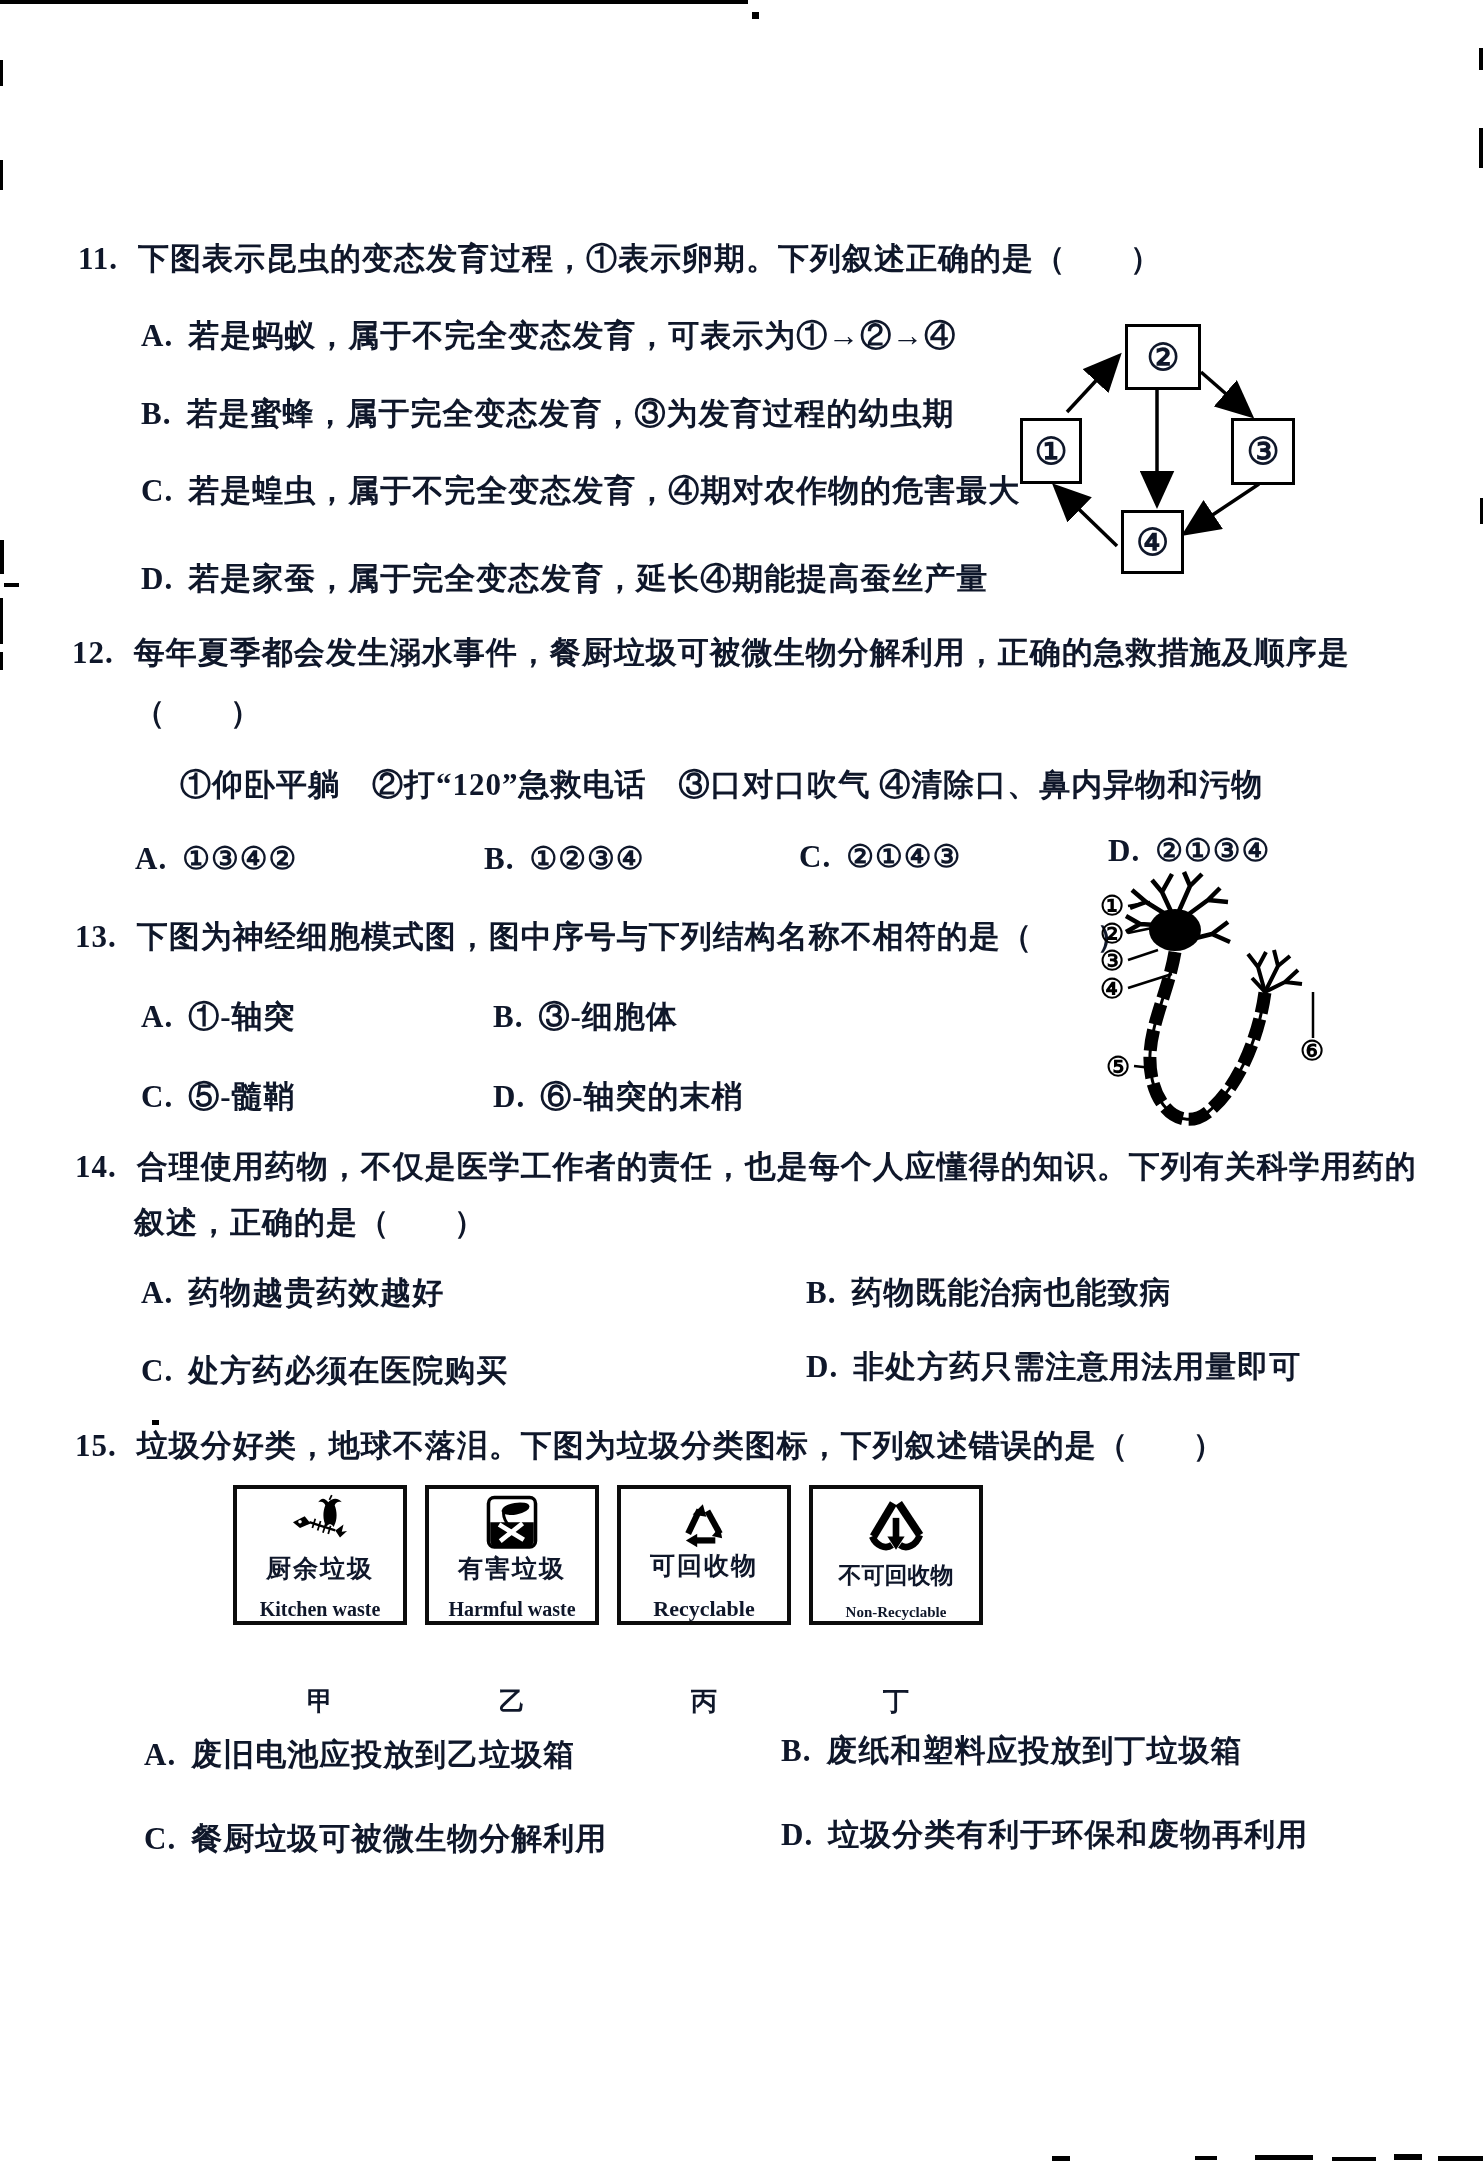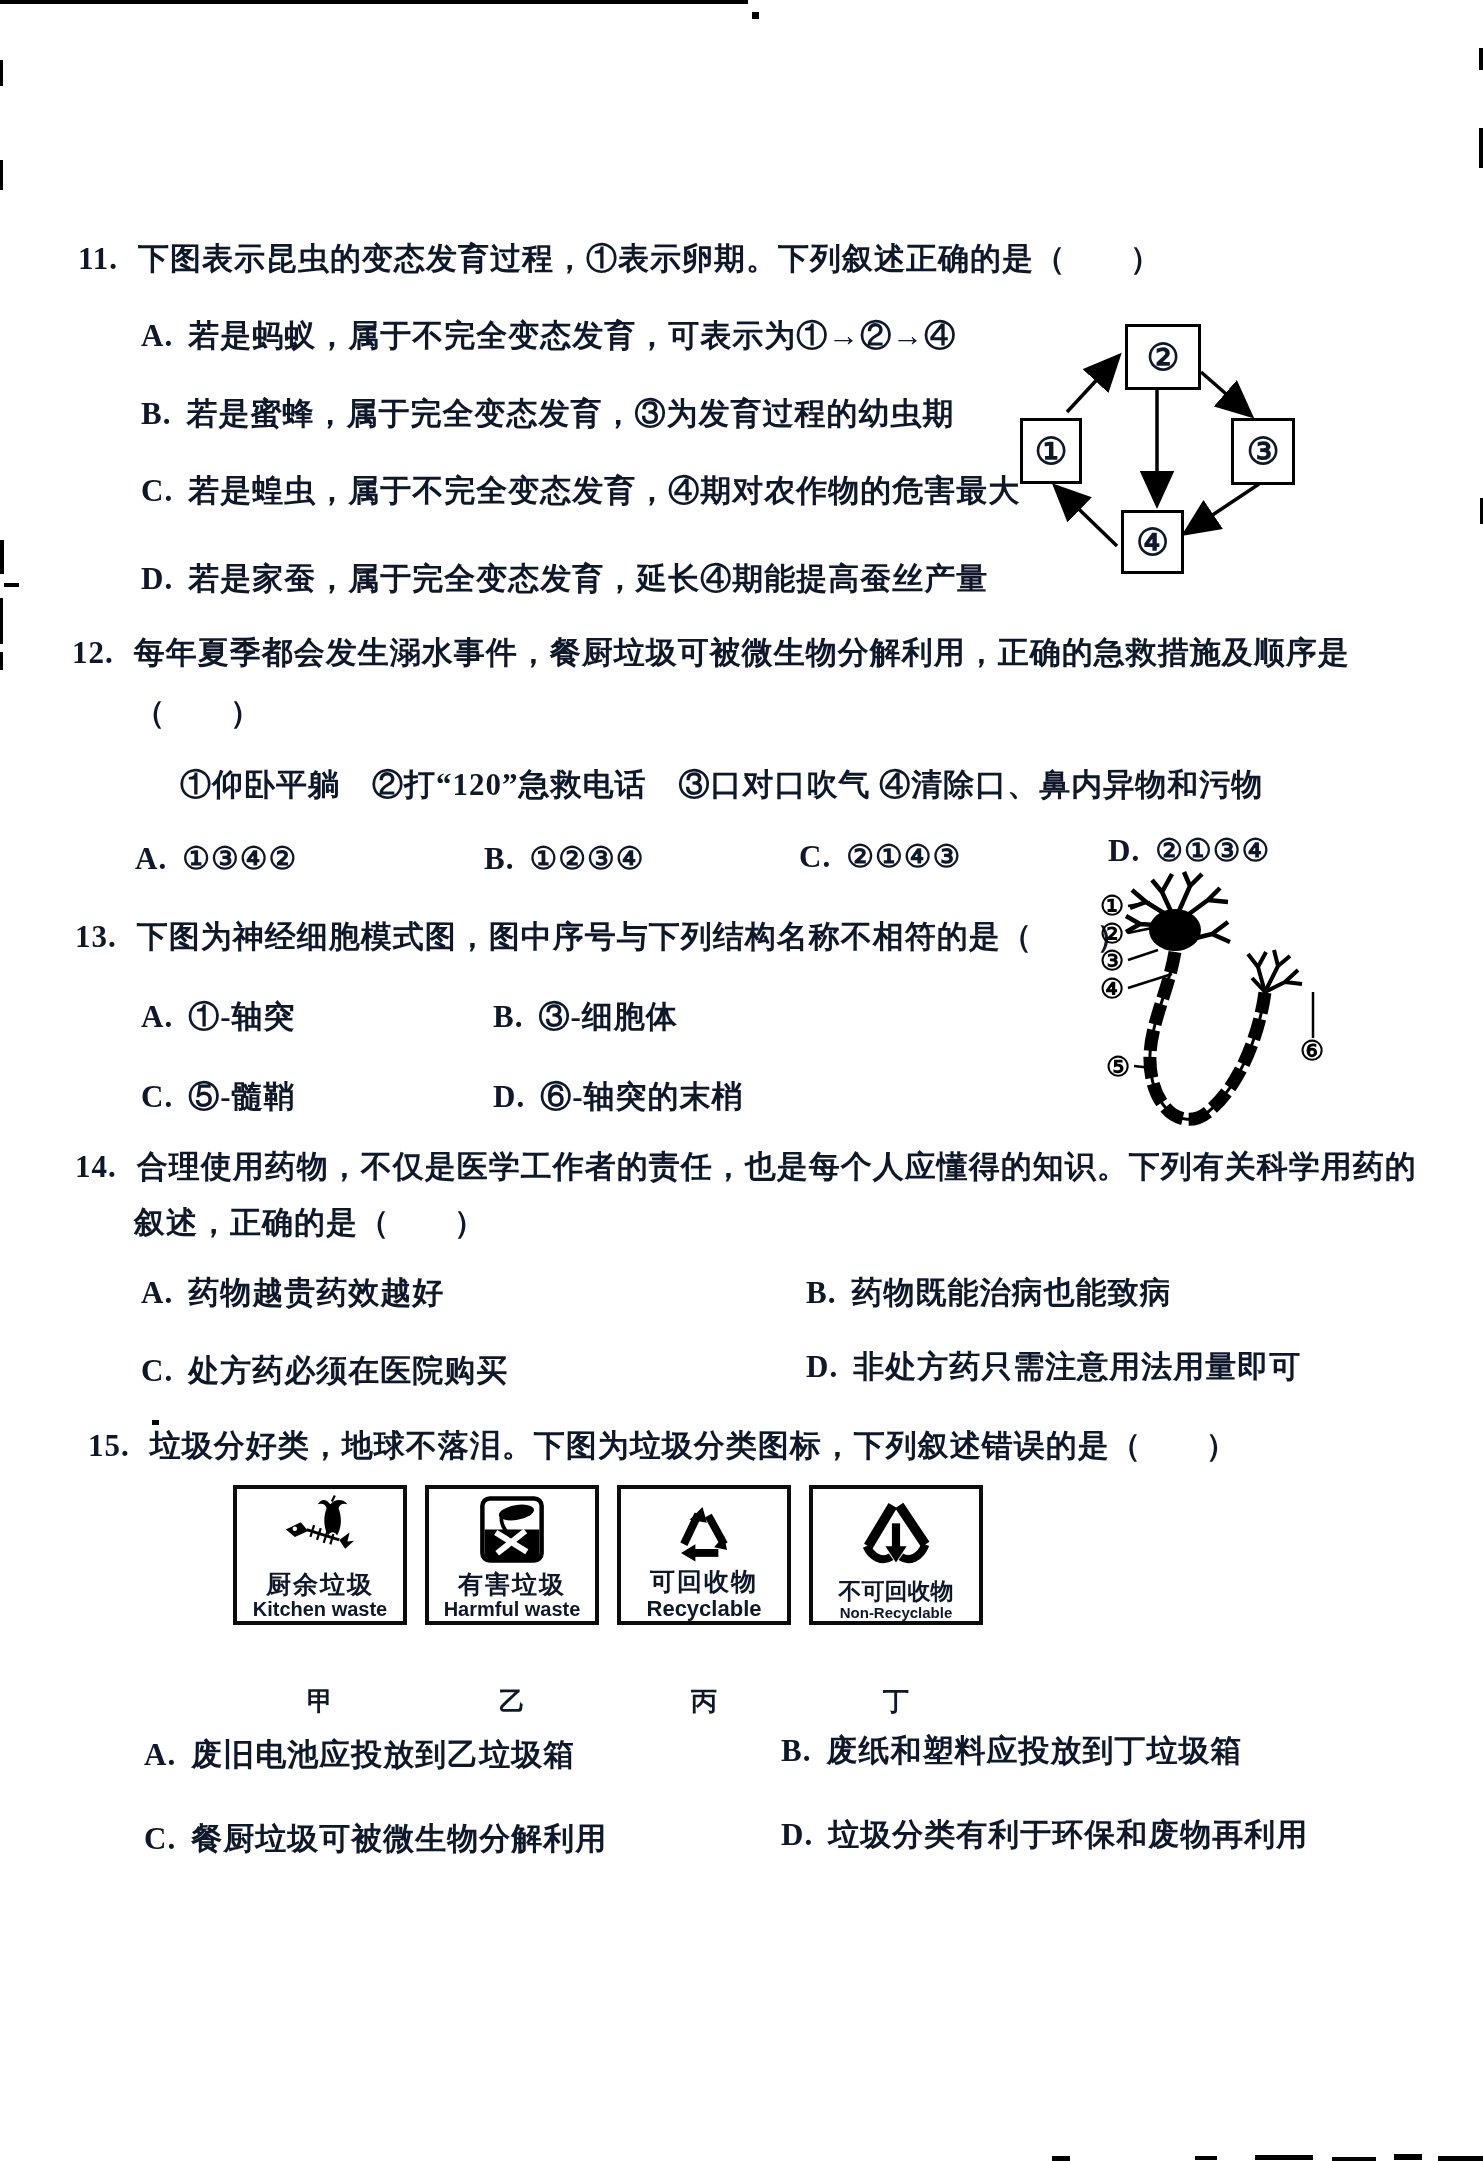--- a/index.html
+++ b/index.html
@@ -13,21 +13,21 @@
   .cyc{position:absolute;left:1005px;top:300px;width:300px;height:285px;}
   .cycbox{position:absolute;border:3px solid #000;display:flex;align-items:center;justify-content:center;
           font-size:37px;font-weight:600;background:#fff;}
   .cyc svg{position:absolute;left:0;top:0;}
   
   .neuron{position:absolute;left:1080px;top:862px;width:270px;height:295px;}
   
   .card{position:absolute;top:1485px;width:174px;height:140px;border:4px solid #0c0c0c;background:#fff;
         display:flex;flex-direction:column;align-items:center;box-sizing:border-box;}
   .card .cn{font-size:25px;font-weight:bold;letter-spacing:2px;line-height:1.05;}
-  .card .en{font-size:20px;font-weight:bold;font-family:Liberation Sans, sans-serif;line-height:1.15;}
+  .card .en{font-size:20px;font-weight:bold;font-family:Liberation Serif, serif;line-height:1.15;margin-top:16px;}
   .card.c3 .en{font-size:22px;}
   .card.c4 .cn{font-size:23px;letter-spacing:0;}
   .card.c4 .en{font-size:15px;}
   .tag{position:absolute;top:1684px;width:28px;text-align:center;font-size:26px;font-weight:600;}
   .icon{margin-top:5px;}
 </style>
 </head>
 <body>
 
 <div class="page">
@@ -177,21 +177,21 @@
     </div>
     <div class="line" style="left:141px;top:1350px;">
       <span class="lbl">C.</span><span>处方药必须在医院购买</span>
     </div>
     <div class="line" style="left:806px;top:1346px;">
       <span class="lbl">D.</span><span>非处方药只需注意用法用量即可</span>
     </div>
   </div>
 
   <div>
-    <div class="line" style="left:75px;top:1425px;margin-left:13px;">
+    <div class="line" style="left:75px;top:1425px;">
       <span class="qnum">15.</span><span>垃圾分好类，地球不落泪。下图为垃圾分类图标，下列叙述错误的是（　　）</span>
     </div>
 
     <div class="card c1" style="left:233px;">
       <svg class="icon" width="120" height="105" viewBox="0 0 120 105">
         <path d="M74,14 C80,6 92,6 97,14 C91,12 87,14 85,19 C90,32 89,46 83,56 C80,50 74,50 71,56 C65,46 64,32 69,19 C67,14 63,12 57,14 C62,6 68,6 74,14 Z" fill="#000"></path>
         <line x1="76" y1="10" x2="80" y2="2" stroke="#000" stroke-width="3"></line>
         <polygon points="14,48 34,38 44,50 26,58" fill="#000"></polygon>
         <circle cx="26" cy="47" r="3" fill="#fff"></circle>
         <line x1="42" y1="48" x2="86" y2="62" stroke="#000" stroke-width="4"></line>

